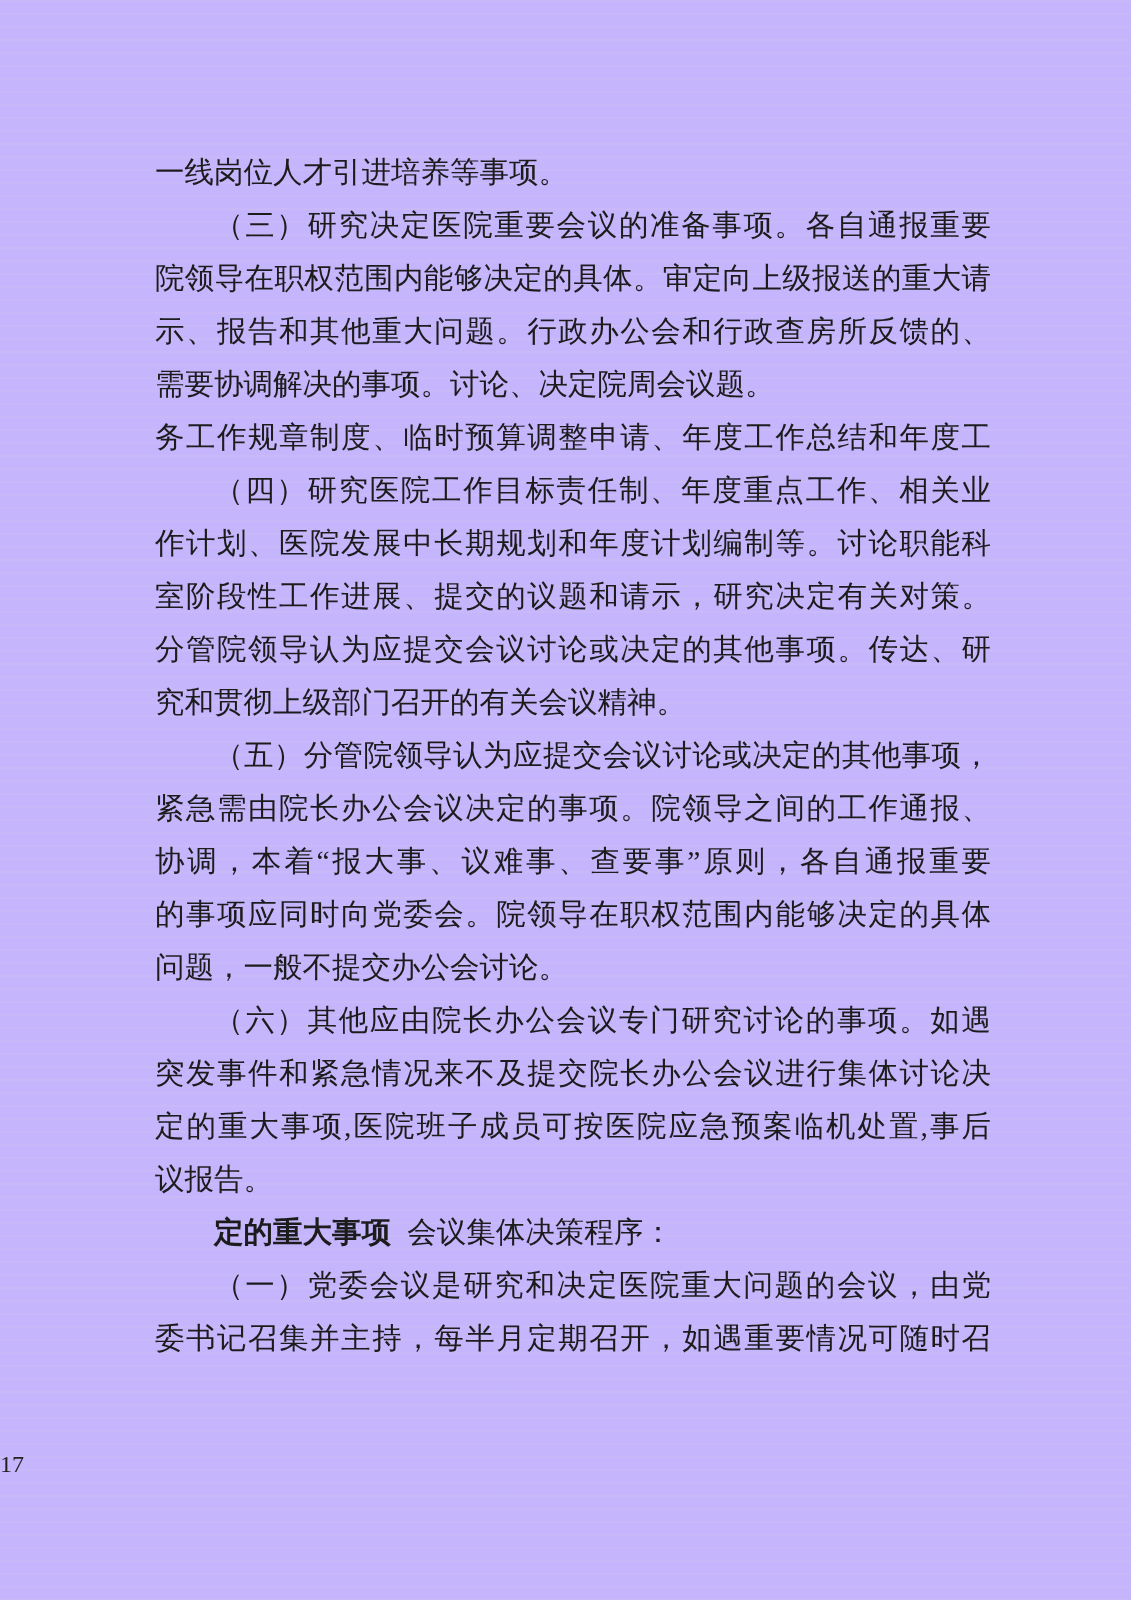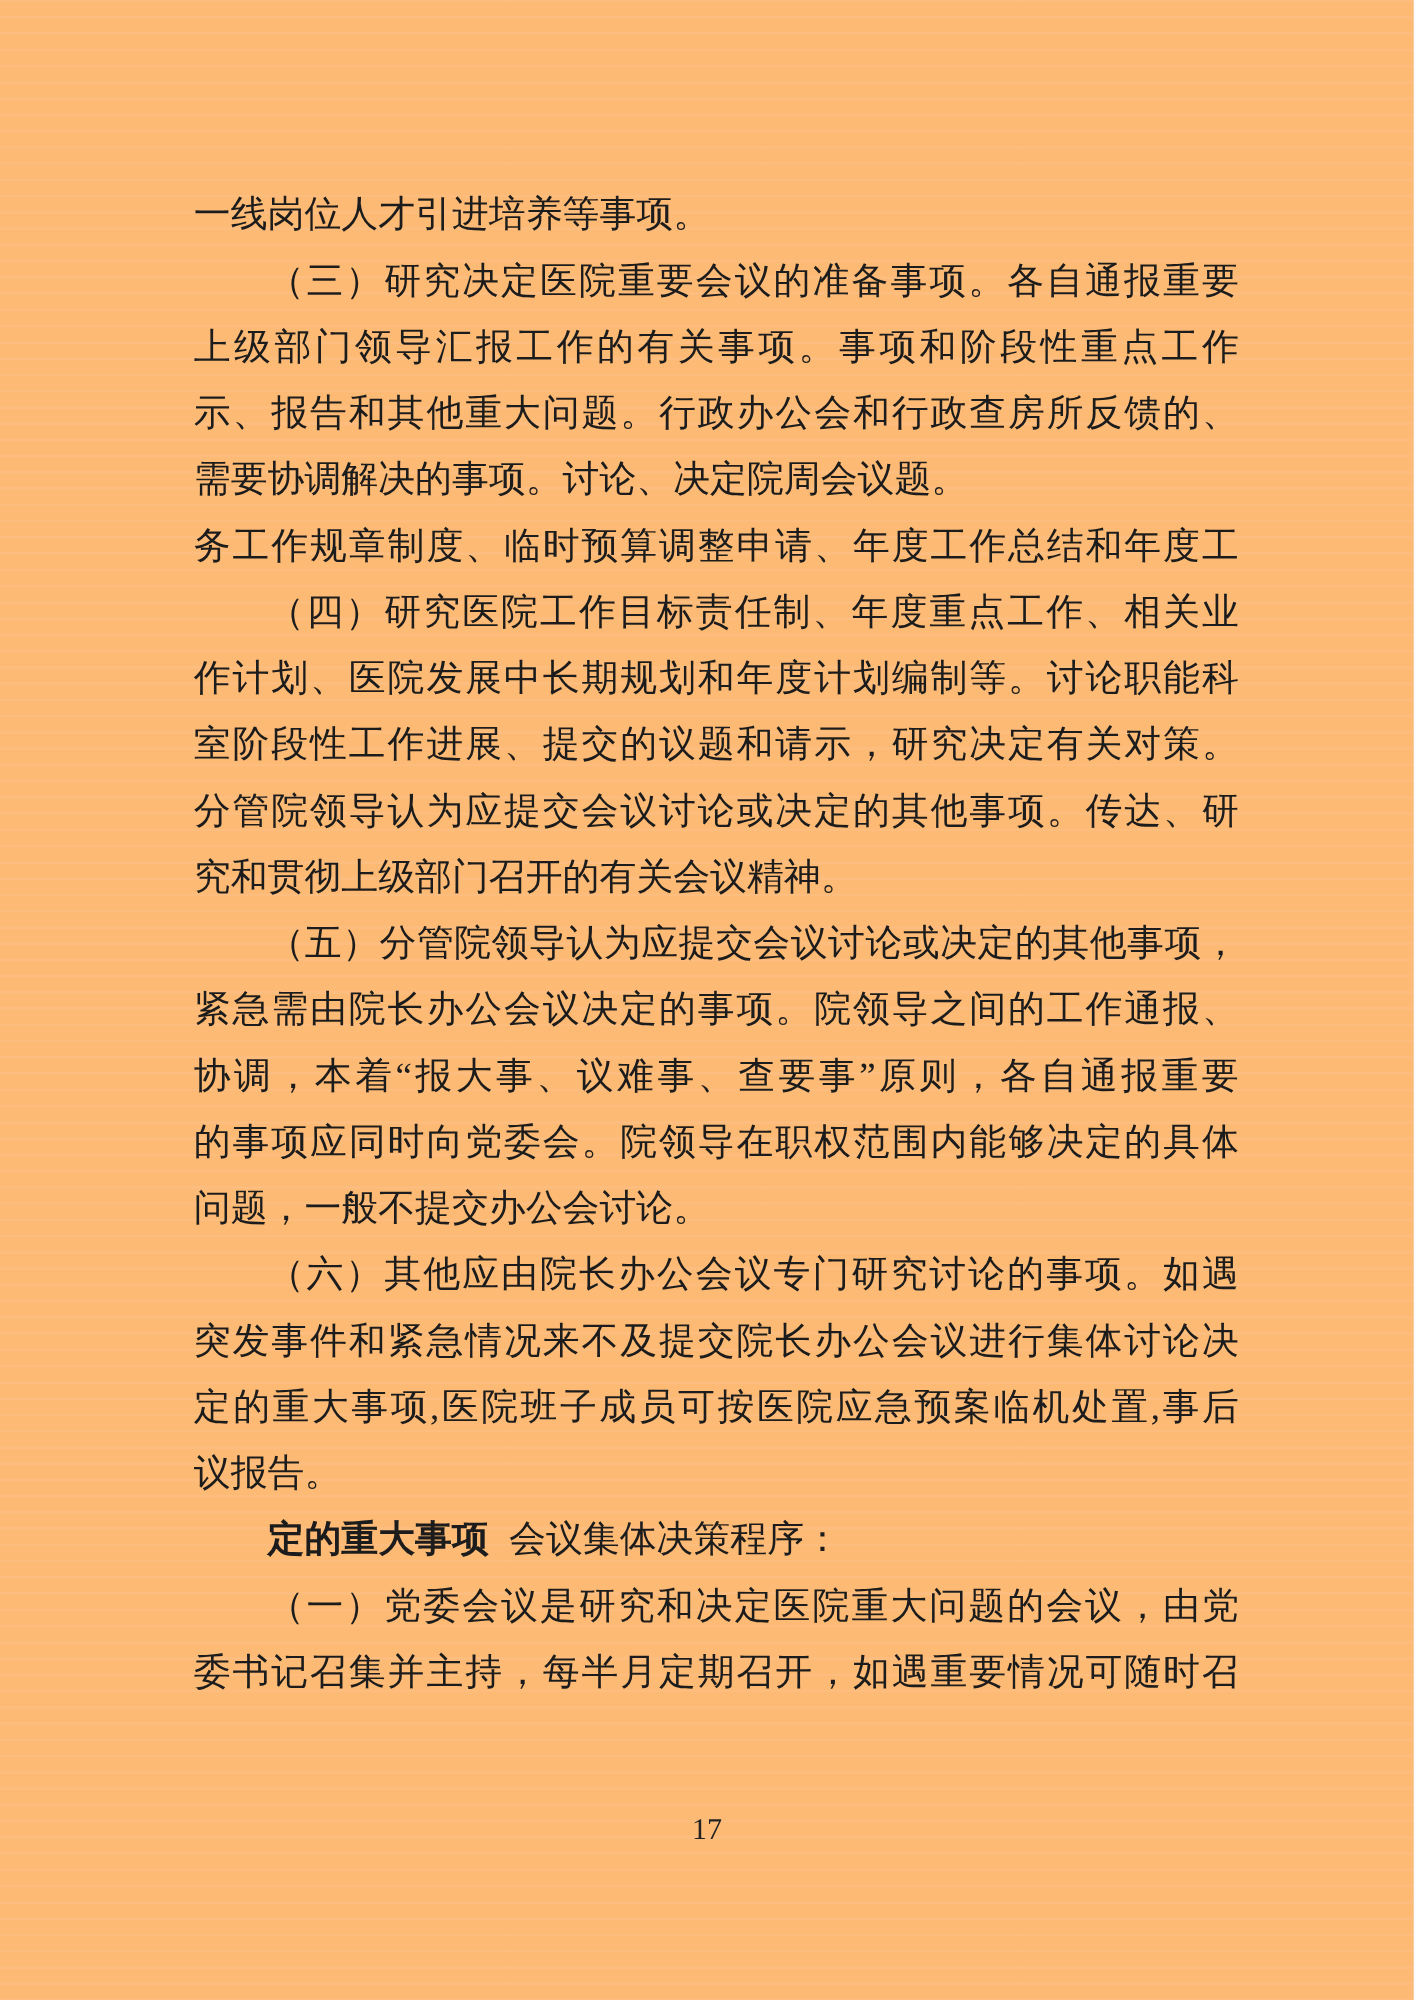--- a/index.html
+++ b/index.html
@@ -5,21 +5,21 @@
   html, body {
     margin: 0;
     padding: 0;
     background: #e8e8e8;
   }
   .page {
     position: relative;
     width: 1131px;
     height: 1600px;
     margin: 0 auto;
-    background: #fdba74;
+    background: #c4b5fd;
     color: #1c1c1c;
     font-family: "Liberation Serif", "DejaVu Serif", serif;
     overflow: hidden;
   }
   
   .page::before {
     content: "";
     position: absolute;
     inset: 0;
     background: repeating-linear-gradient(
@@ -56,34 +56,34 @@
     font-weight: bold;
   }
   .heading-line .article-title {
     margin-left: 0.55em;
   }
   .page-number {
     position: absolute;
     top: 1448px;
     left: 0;
     width: 100%;
-    text-align: center;
+    text-align: left;
     font-size: 24px;
     line-height: 32px;
     color: #222;
   }
 </style>
 </head>
 <body>
 
 <div class="page">
   <div class="text-block">
     <div class="line">一线岗位人才引进培养等事项。</div>
     <div class="line indent just">（三）研究决定医院重要会议的准备事项。各自通报重要</div>
-    <div class="line just">上级部门领导汇报工作的有关事项。事项和阶段性重点工作</div>
+    <div class="line just">院领导在职权范围内能够决定的具体。审定向上级报送的重大请</div>
     <div class="line just">示、报告和其他重大问题。行政办公会和行政查房所反馈的、</div>
     <div class="line">需要协调解决的事项。讨论、决定院周会议题。</div>
     <div class="line just">务工作规章制度、临时预算调整申请、年度工作总结和年度工</div>
     <div class="line indent just">（四）研究医院工作目标责任制、年度重点工作、相关业</div>
     <div class="line just">作计划、医院发展中长期规划和年度计划编制等。讨论职能科</div>
     <div class="line just">室阶段性工作进展、提交的议题和请示，研究决定有关对策。</div>
     <div class="line just">分管院领导认为应提交会议讨论或决定的其他事项。传达、研</div>
     <div class="line">究和贯彻上级部门召开的有关会议精神。</div>
     <div class="line indent just">（五）分管院领导认为应提交会议讨论或决定的其他事项，</div>
     <div class="line just">紧急需由院长办公会议决定的事项。院领导之间的工作通报、</div>

